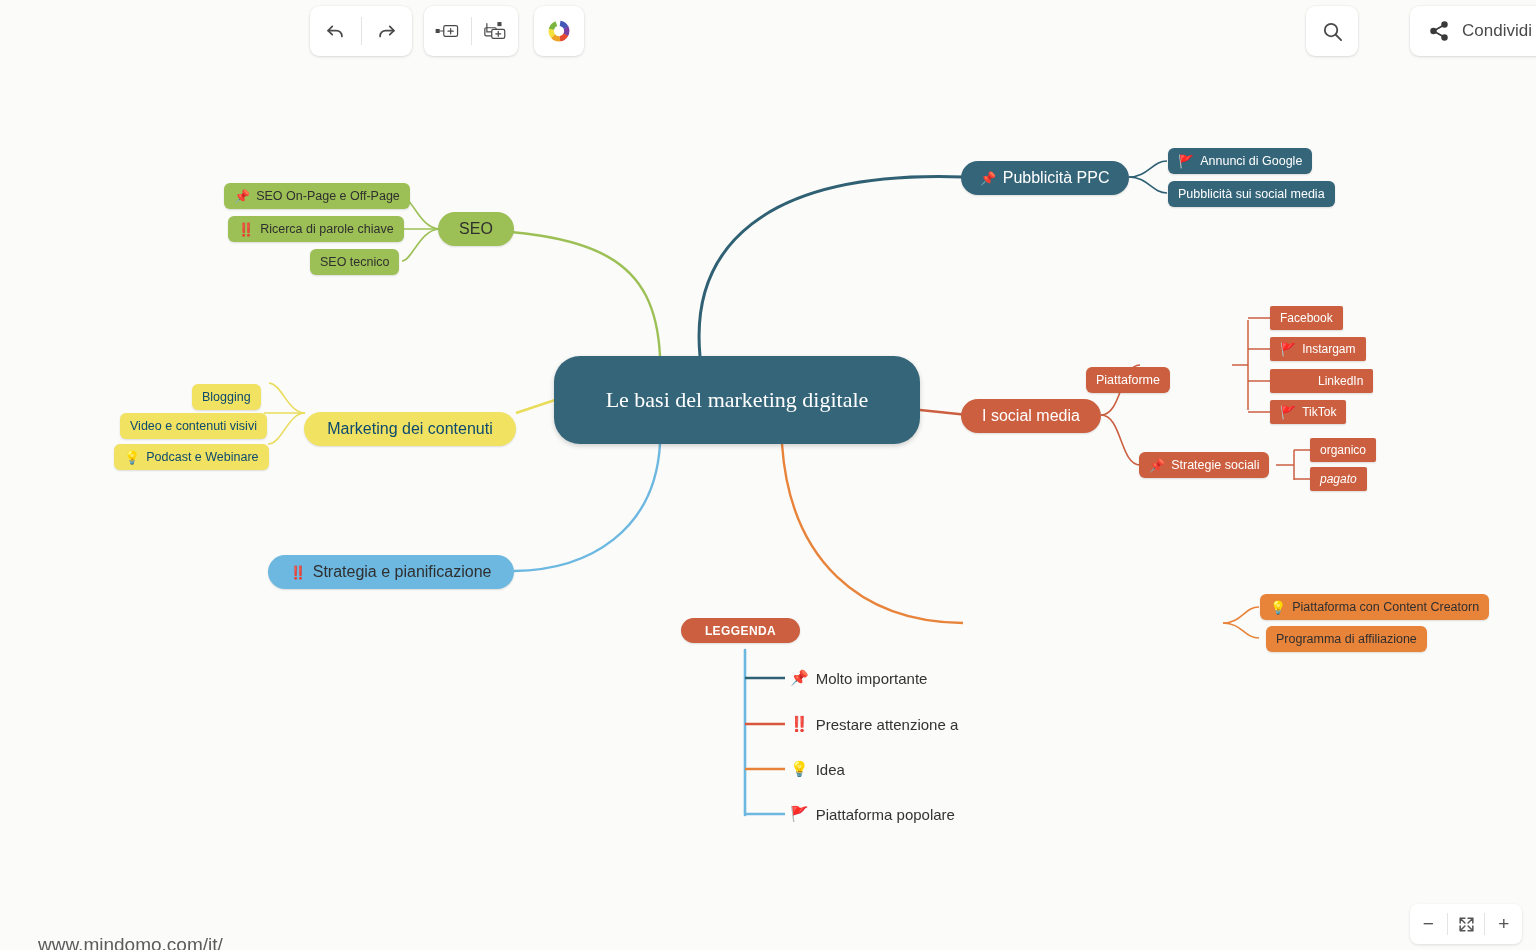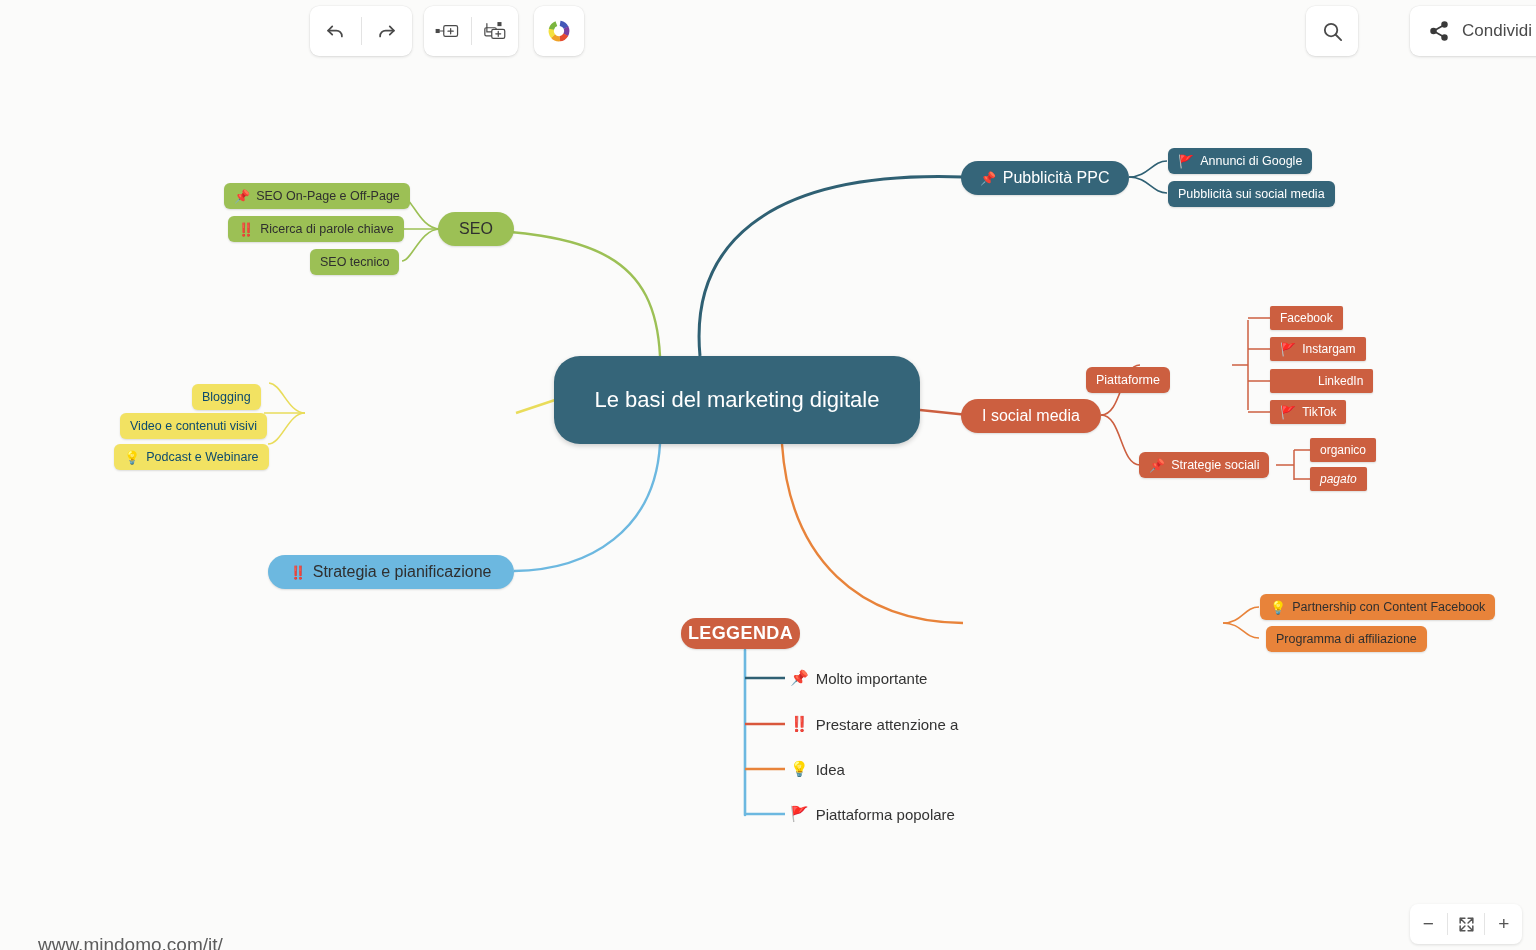--- a/index.html
+++ b/index.html
@@ -54,39 +54,40 @@
   }
   .node .ico { font-size: 13px; line-height: 1; }
 
   
   .central {
     left: 554px; top: 356px; width: 366px; height: 88px;
     background: #356579; border-radius: 26px;
     color: #ffffff; font-size: 22px; line-height: 1.25;
     justify-content: center; text-align: center;
     box-shadow: 0 2px 5px rgba(0,0,0,.18);
+    font-family: Liberation Serif, serif;
   }
 
   
   .lvl1 { height: 34px; border-radius: 17px; padding: 0 18px; font-size: 16px; justify-content: center; }
   .lvl2 { height: 26px; border-radius: 6px; padding: 0 10px; font-size: 12.5px; }
   .lvl3 { height: 24px; border-radius: 2px; padding: 0 10px; font-size: 12px; }
 
   .c-green  { background: #9cc055; color: #2f2f2f; }
   .c-yellow { background: #f2e262; color: #0c4a6e; margin-top: 13px; }
   .c-blue   { background: #6cb8e0; color: #2f2f2f; }
   .c-teal   { background: #356579; color: #ffffff; }
   .c-red    { background: #cc5f40; color: #ffffff; }
   .c-orange { background: #e8833a; color: #2f2f2f; }
 
   
   .legend-node {
-    left: 681px; top: 618px; width: 119px; height: 31px;
+    left: 681px; top: 618px; width: 119px; height: 25px;
     border-radius: 15px; background: #cc5f40; color: #fff;
-    font-size: 18px; font-weight: bold; letter-spacing: .4px;
+    font-size: 12px; font-weight: bold; letter-spacing: .4px;
     justify-content: center;
   }
   .legend-item {
     position: absolute; display: flex; align-items: center; gap: 7px;
     font-size: 15px; color: #333; white-space: nowrap;
   }
   .legend-item .ico { font-size: 15px; }
 
   
   .site-url {
@@ -239,20 +240,23 @@
     <span>SEO On-Page e Off-Page</span>
   </div>
   <div class="node lvl2 c-green" style="left:228px; top:216px;">
     <span class="ico">‼️</span>
     <span>Ricerca di parole chiave</span>
   </div>
   <div class="node lvl2 c-green" style="left:310px; top:249px;align-items:center;">
     <span>SEO tecnico</span>
   </div>
 
+  <div class="node lvl1 c-yellow" style="left:304px; top:399px; width:212px;">
+    <span>Marketing dei contenuti</span>
+  </div>
   <div class="node lvl2 c-yellow" style="left:192px; top:371px;">
     <span>Blogging</span>
   </div>
   <div class="node lvl2 c-yellow" style="left:120px; top:400px;">
     <span>Video e contenuti visivi</span>
   </div>
   <div class="node lvl2 c-yellow" style="left:114px; top:431px;">
     <span class="ico">💡</span>
     <span>Podcast e Webinare</span>
   </div>
@@ -300,21 +304,21 @@
   </div>
   <div class="node lvl3 c-red" style="left:1310px; top:438px;">
     <span>organico</span>
   </div>
   <div class="node lvl3 c-red" style="left:1310px; top:467px;font-style:italic;">
     <span>pagato</span>
   </div>
 
   <div class="node lvl2 c-orange" style="left:1260px; top:594px;">
     <span class="ico">💡</span>
-    <span>Partnership con Content Facebook</span>
+    <span>Piattaforma con Content Creatorn</span>
   </div>
   <div class="node lvl2 c-orange" style="left:1266px; top:626px;">
     <span>Programma di affiliazione</span>
   </div>
 
   <div class="node legend-node">LEGGENDA</div>
 
   <div class="legend-item" style="left:790px; top:669px;">
     <span class="ico">📌</span>
     <span>Molto importante</span>

